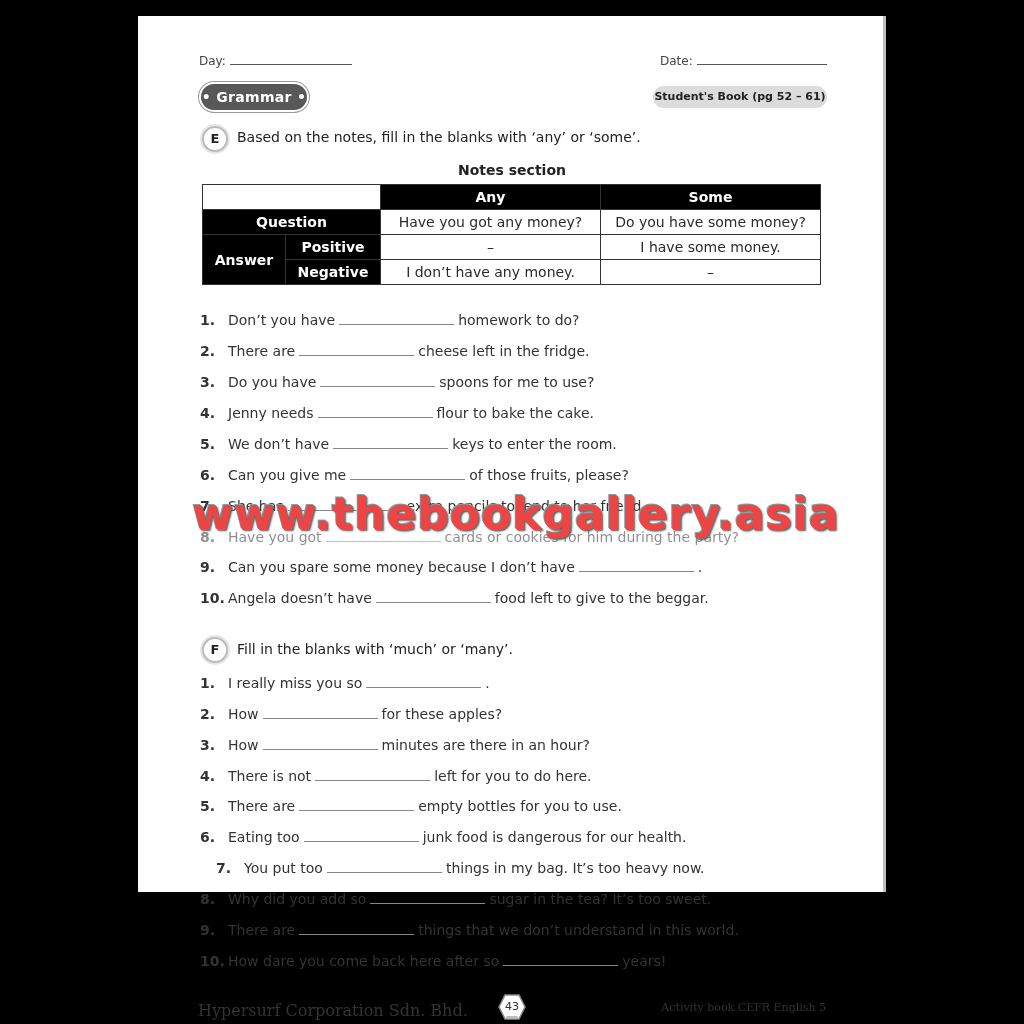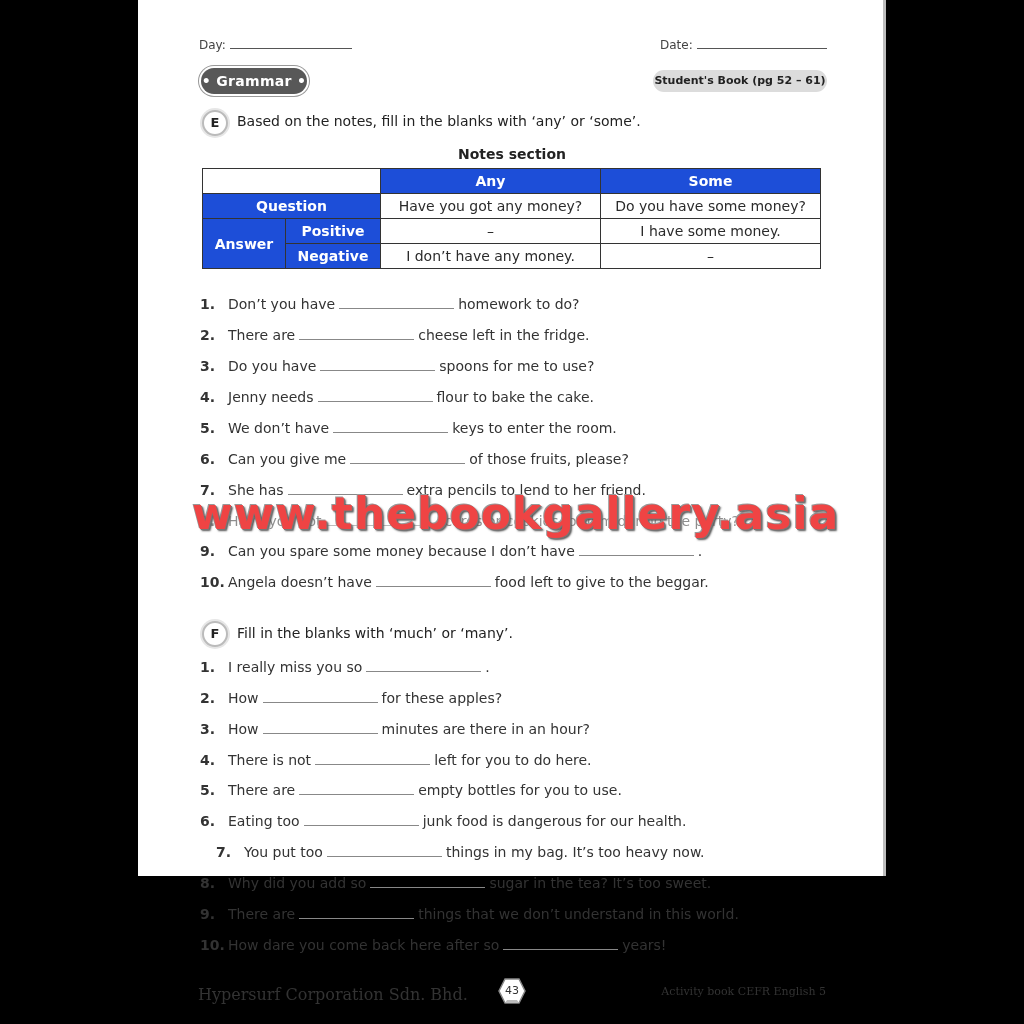--- a/index.html
+++ b/index.html
@@ -1,34 +1,34 @@
 <!DOCTYPE html>
 <html><head>
 <meta charset="utf-8">
 <style>
   html, body { margin:0; padding:0; }
   body { width:1024px; height:1024px; background:#000; position:relative; overflow:hidden;
          font-family:"DejaVu Sans", sans-serif; color:#2b2b2b; }
-  .page { position:absolute; left:138px; top:0; width:748px; height:876px; background:#fff;
+  .page { position:absolute; left:138px; top:16px; width:748px; height:876px; background:#fff;
           border-right:3px solid #bdbdbd; box-sizing:border-box; }
   .abs { position:absolute; }
   .dayline { font-size:12px; color:#444; }
   .uline { display:inline-block; border-bottom:1px solid #555; vertical-align:baseline; height:10px; }
   .grammar { left:63px; top:68px; width:106px; height:26px; border-radius:14px; background:#585858;
              color:#fff; font-weight:bold; font-size:14px; line-height:26px; text-align:center;
              box-shadow:0 0 0 2px #fff, 0 0 0 3px #999; letter-spacing:0.3px; }
   .sbook { left:515px; top:70px; width:174px; height:22px; border-radius:11px; background:#dcdcdc;
            font-size:11px; font-weight:bold; line-height:22px; text-align:center; color:#222; }
   .seclabel { width:22px; height:22px; border-radius:50%; background:#fff; border:2px solid #bbb;
               box-shadow:0 0 0 2px #e6e6e6; font-weight:bold; font-size:13px; line-height:22px; text-align:center; color:#222; }
   .instr { font-size:14px; color:#222; }
   .notes-title { left:0; width:748px; top:146px; text-align:center; font-weight:bold; font-size:14px; color:#222; }
   table.notes { position:absolute; left:64px; top:168px; border-collapse:collapse; font-size:14px; }
   table.notes td { border:1.5px solid #333; height:24px; padding:0; text-align:center; }
-  table.notes td.h { background:#1d4ed8; color:#fff; font-weight:bold; }
+  table.notes td.h { background:#000000; color:#fff; font-weight:bold; }
   table.notes td.w { background:#fff; color:#2b2b2b; }
   .item { position:absolute; left:62px; font-size:14px; color:#333; white-space:nowrap; }
   .item .num { display:inline-block; width:28px; font-weight:bold; color:#333; }
   .item .blank { display:inline-block; width:115px; border-bottom:1px solid #888; height:1px; margin:0 4px; vertical-align:baseline; }
   .footer-l { left:60px; top:985px; font-family:"DejaVu Serif", serif; font-size:16px; color:#333; }
   .footer-r { right:57px; top:985px; font-family:"DejaVu Serif", serif; font-size:11px; color:#333; }
   .pagenum { left:360px; top:978px; width:28px; height:26px; font-size:11px; line-height:26px; text-align:center; color:#333; }
   .watermark { position:absolute; left:192px; top:488px; font-size:44px; font-weight:bold; color:#ef4444;
                letter-spacing:1px; text-shadow:1px 1px 0 #777, 2px 2px 2px #555, -1px -1px 0 #999;
                white-space:nowrap; pointer-events:none; }

